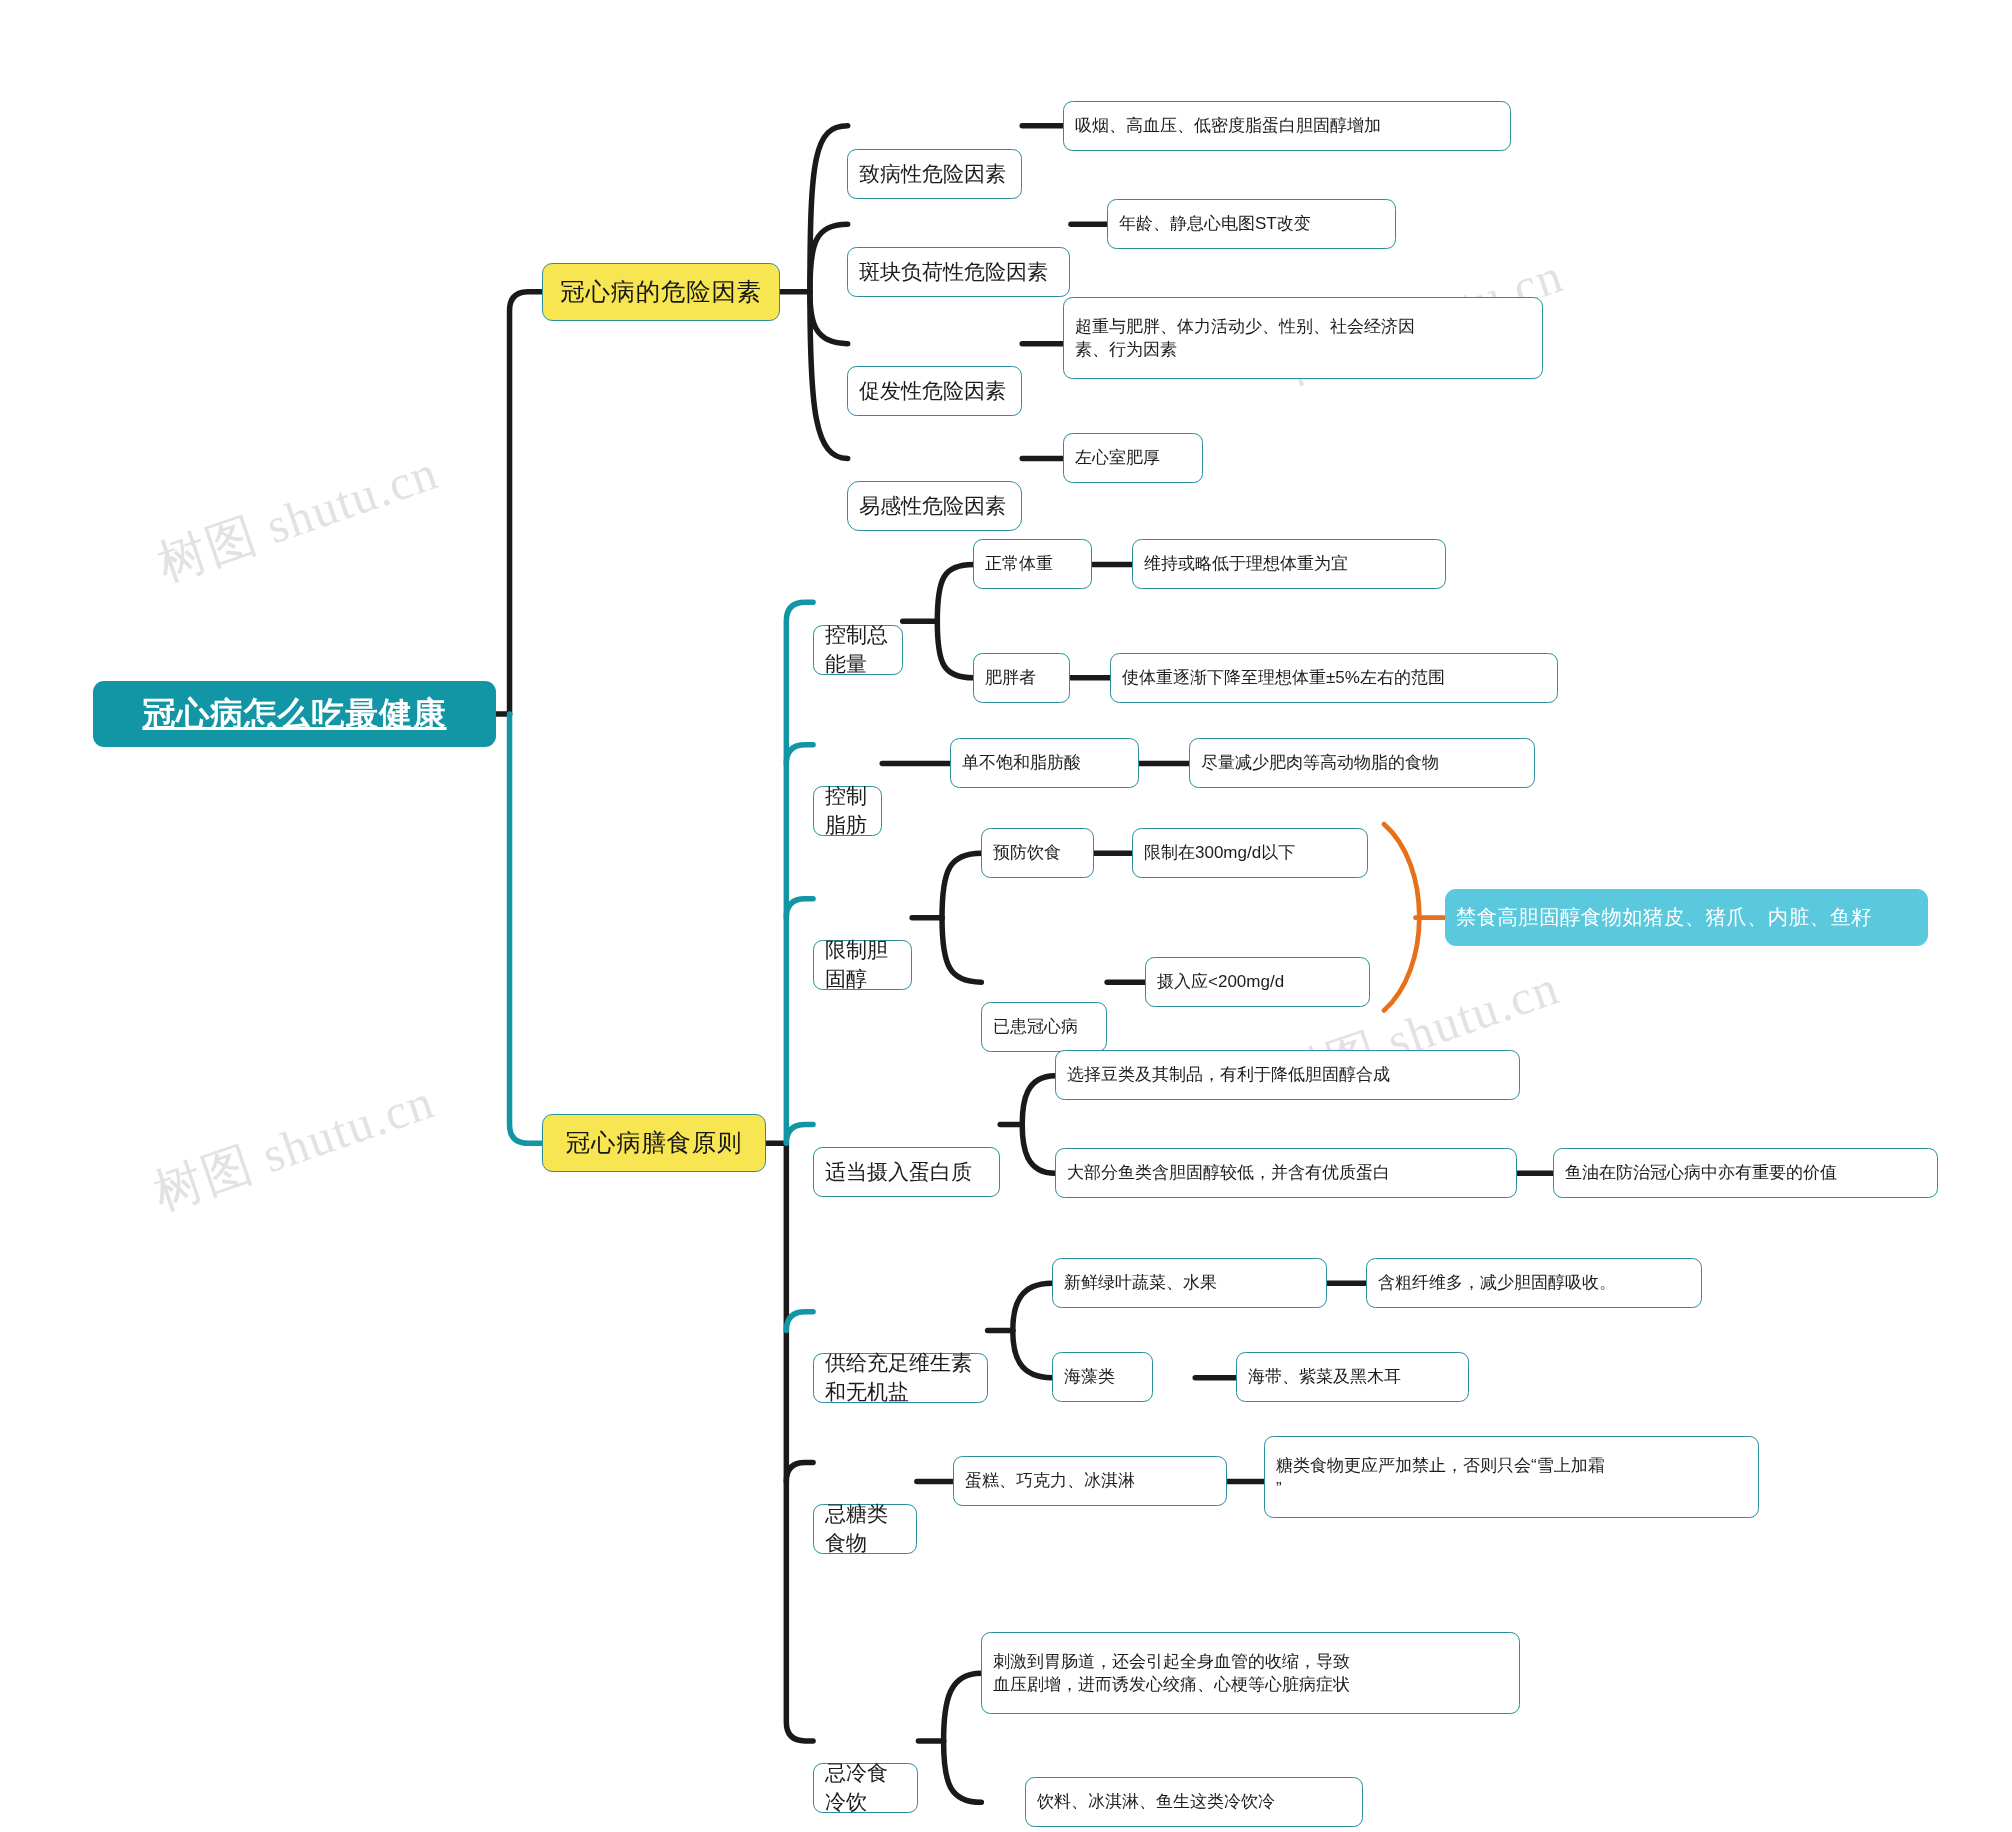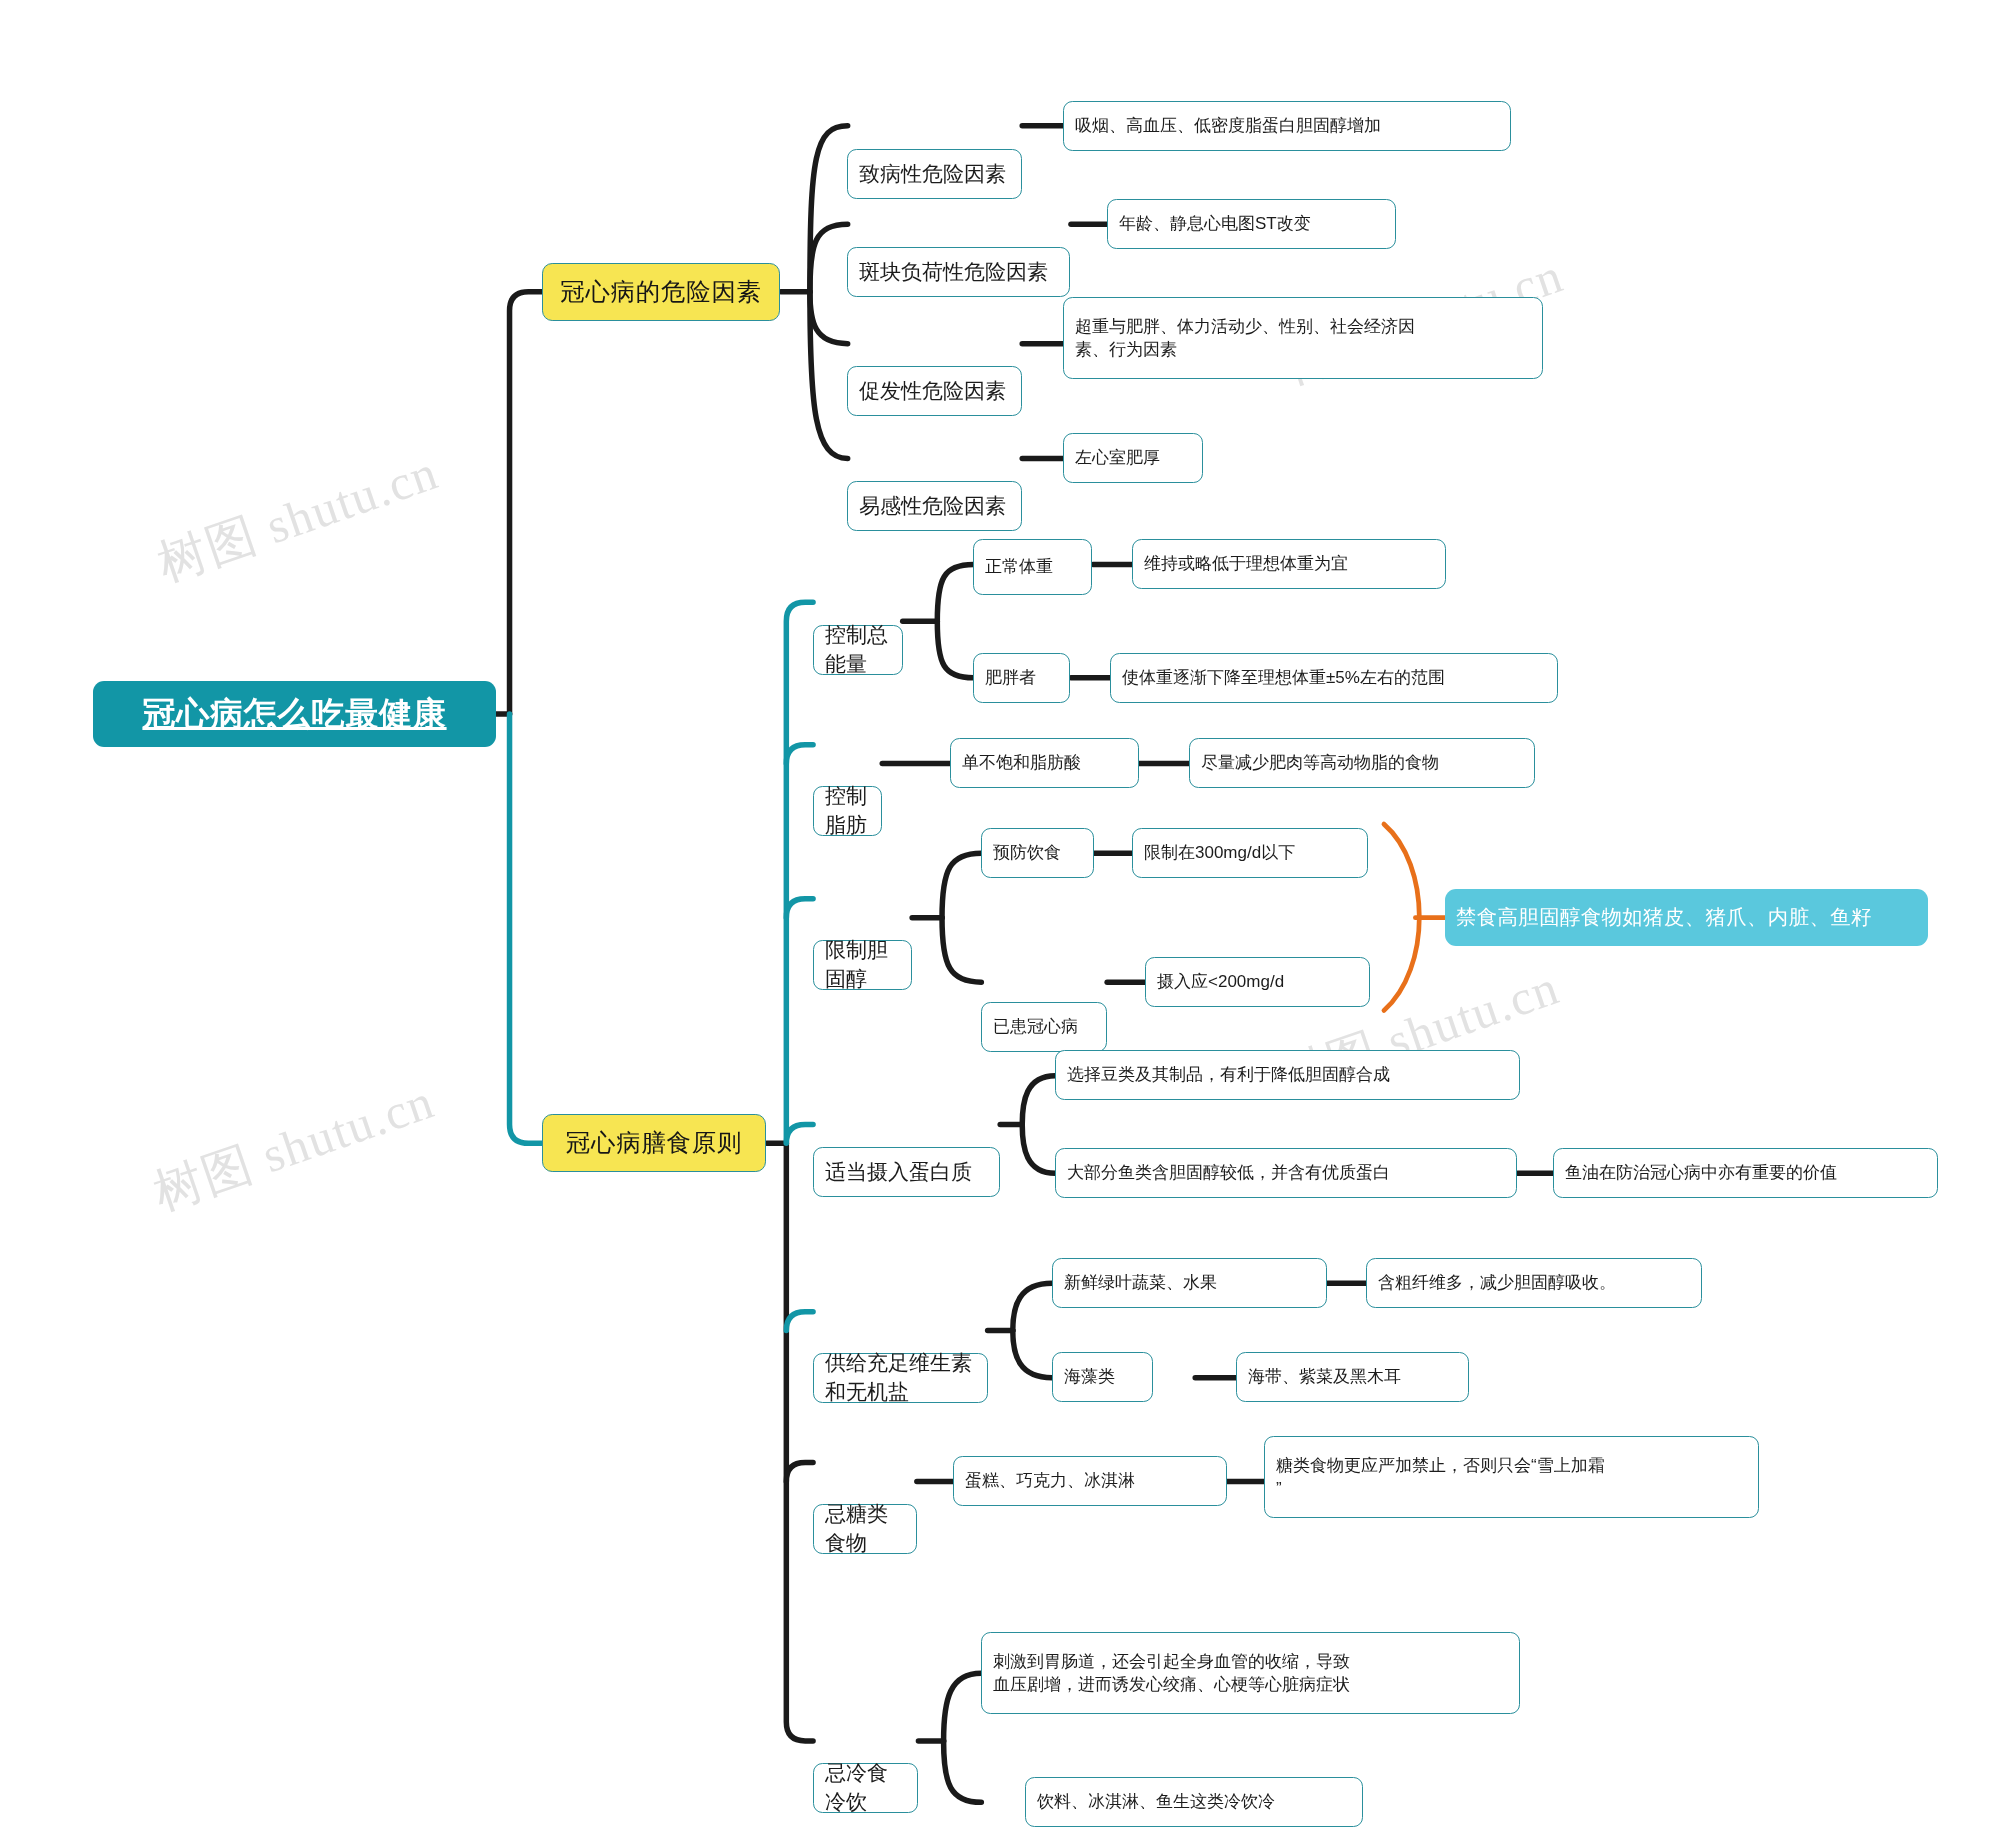--- a/index.html
+++ b/index.html
@@ -194,25 +194,25 @@
   <div class="node lvl3" style="left:847px; top:101px; width:175px; height:50px;">致病性危险因素</div>
   <div class="node lvl4" style="left:1063px; top:101px; width:448px; height:50px;">吸烟、高血压、低密度脂蛋白胆固醇增加</div>
 
   <div class="node lvl3" style="left:847px; top:199px; width:223px; height:50px;">斑块负荷性危险因素</div>
   <div class="node lvl4" style="left:1107px; top:199px; width:289px; height:50px;">年龄、静息心电图ST改变</div>
 
   <div class="node lvl3" style="left:847px; top:318px; width:175px; height:50px;">促发性危险因素</div>
   <div class="node lvl4" style="left:1063px; top:297px; width:480px; height:82px;">超重与肥胖、体力活动少、性别、社会经济因
 素、行为因素</div>
 
-  <div class="node lvl3" style="left:847px; top:433px; width:175px; height:50px;">易感性危险因素</div>
+  <div class="node lvl3" style="left:847px; top:433px; width:175px; height:50px;border-radius:12px;">易感性危险因素</div>
   <div class="node lvl4" style="left:1063px; top:433px; width:140px; height:50px;">左心室肥厚</div>
 
   <div class="node lvl3" style="left:813px; top:577px; width:90px; height:50px;">控制总能量</div>
-  <div class="node lvl4" style="left:973px; top:539px; width:119px; height:56px;">正常体重</div>
+  <div class="node lvl4" style="left:973px; top:539px; width:119px; height:50px;">正常体重</div>
   <div class="node lvl4" style="left:1132px; top:539px; width:314px; height:50px;">维持或略低于理想体重为宜</div>
   <div class="node lvl4" style="left:973px; top:653px; width:97px; height:50px;">肥胖者</div>
   <div class="node lvl4" style="left:1110px; top:653px; width:448px; height:50px;">使体重逐渐下降至理想体重±5%左右的范围</div>
 
   <div class="node lvl3" style="left:813px; top:738px; width:69px; height:50px;">控制脂肪</div>
   <div class="node lvl4" style="left:950px; top:738px; width:189px; height:50px;">单不饱和脂肪酸</div>
   <div class="node lvl4" style="left:1189px; top:738px; width:346px; height:50px;">尽量减少肥肉等高动物脂的食物</div>
 
   <div class="node lvl3" style="left:813px; top:892px; width:99px; height:50px;">限制胆固醇</div>
   <div class="node lvl4" style="left:981px; top:828px; width:113px; height:50px;">预防饮食</div>

